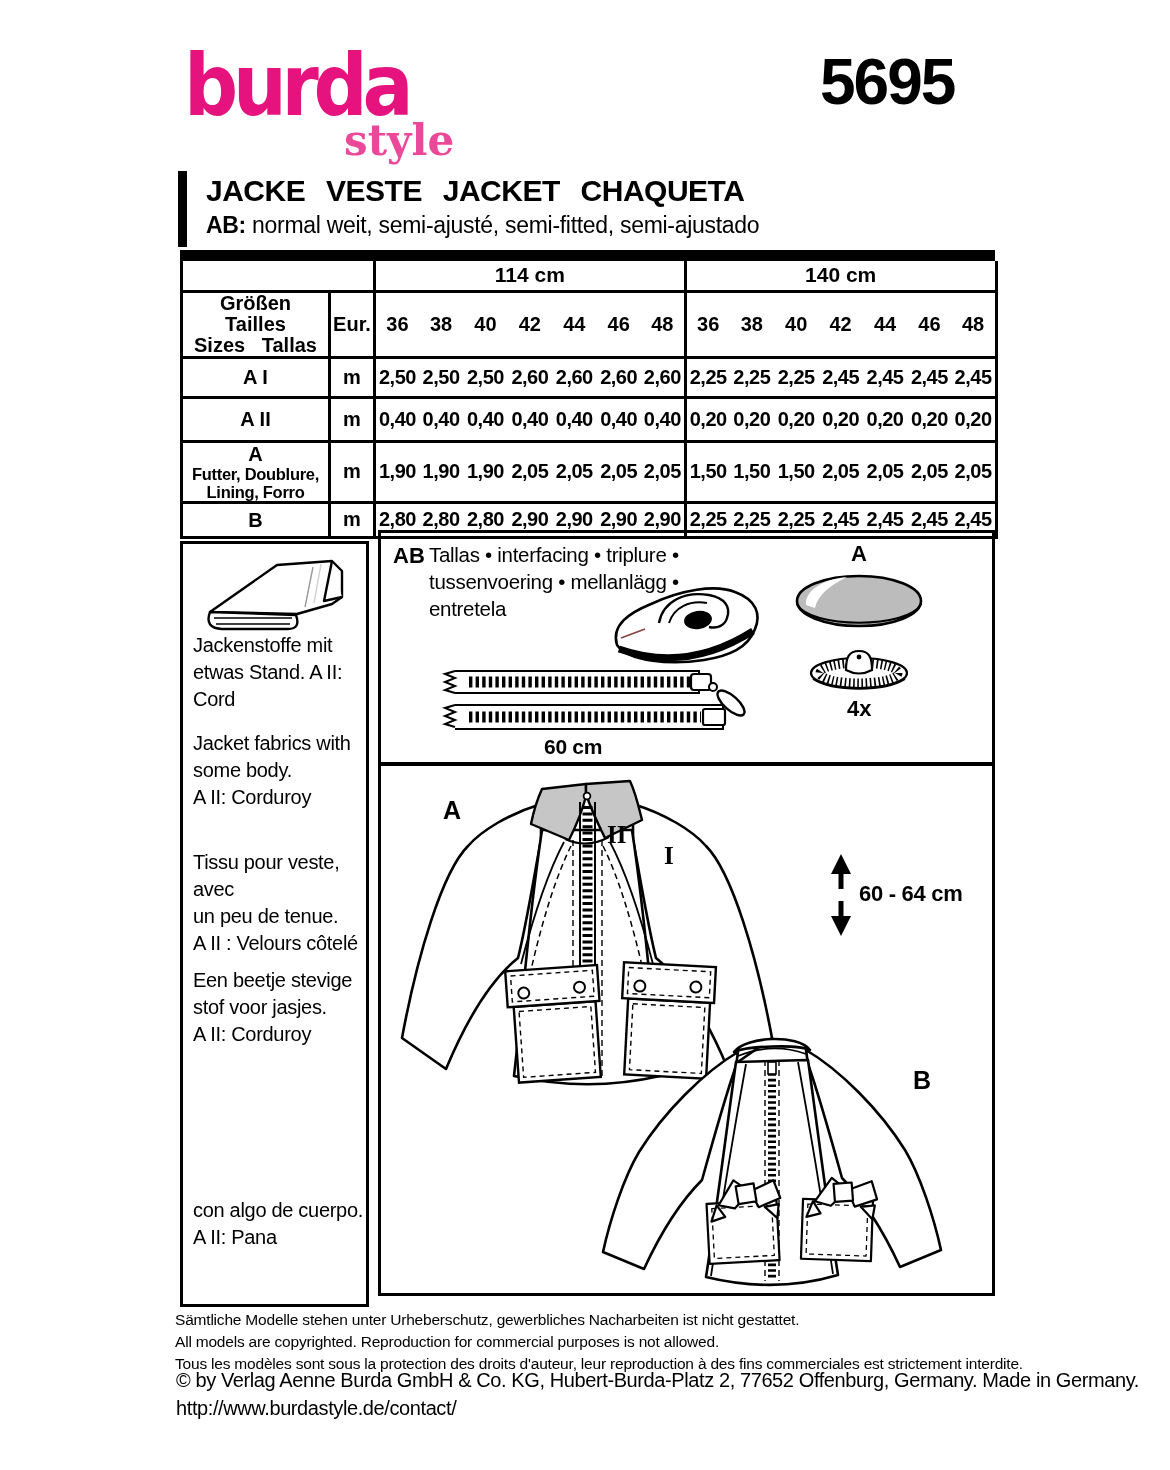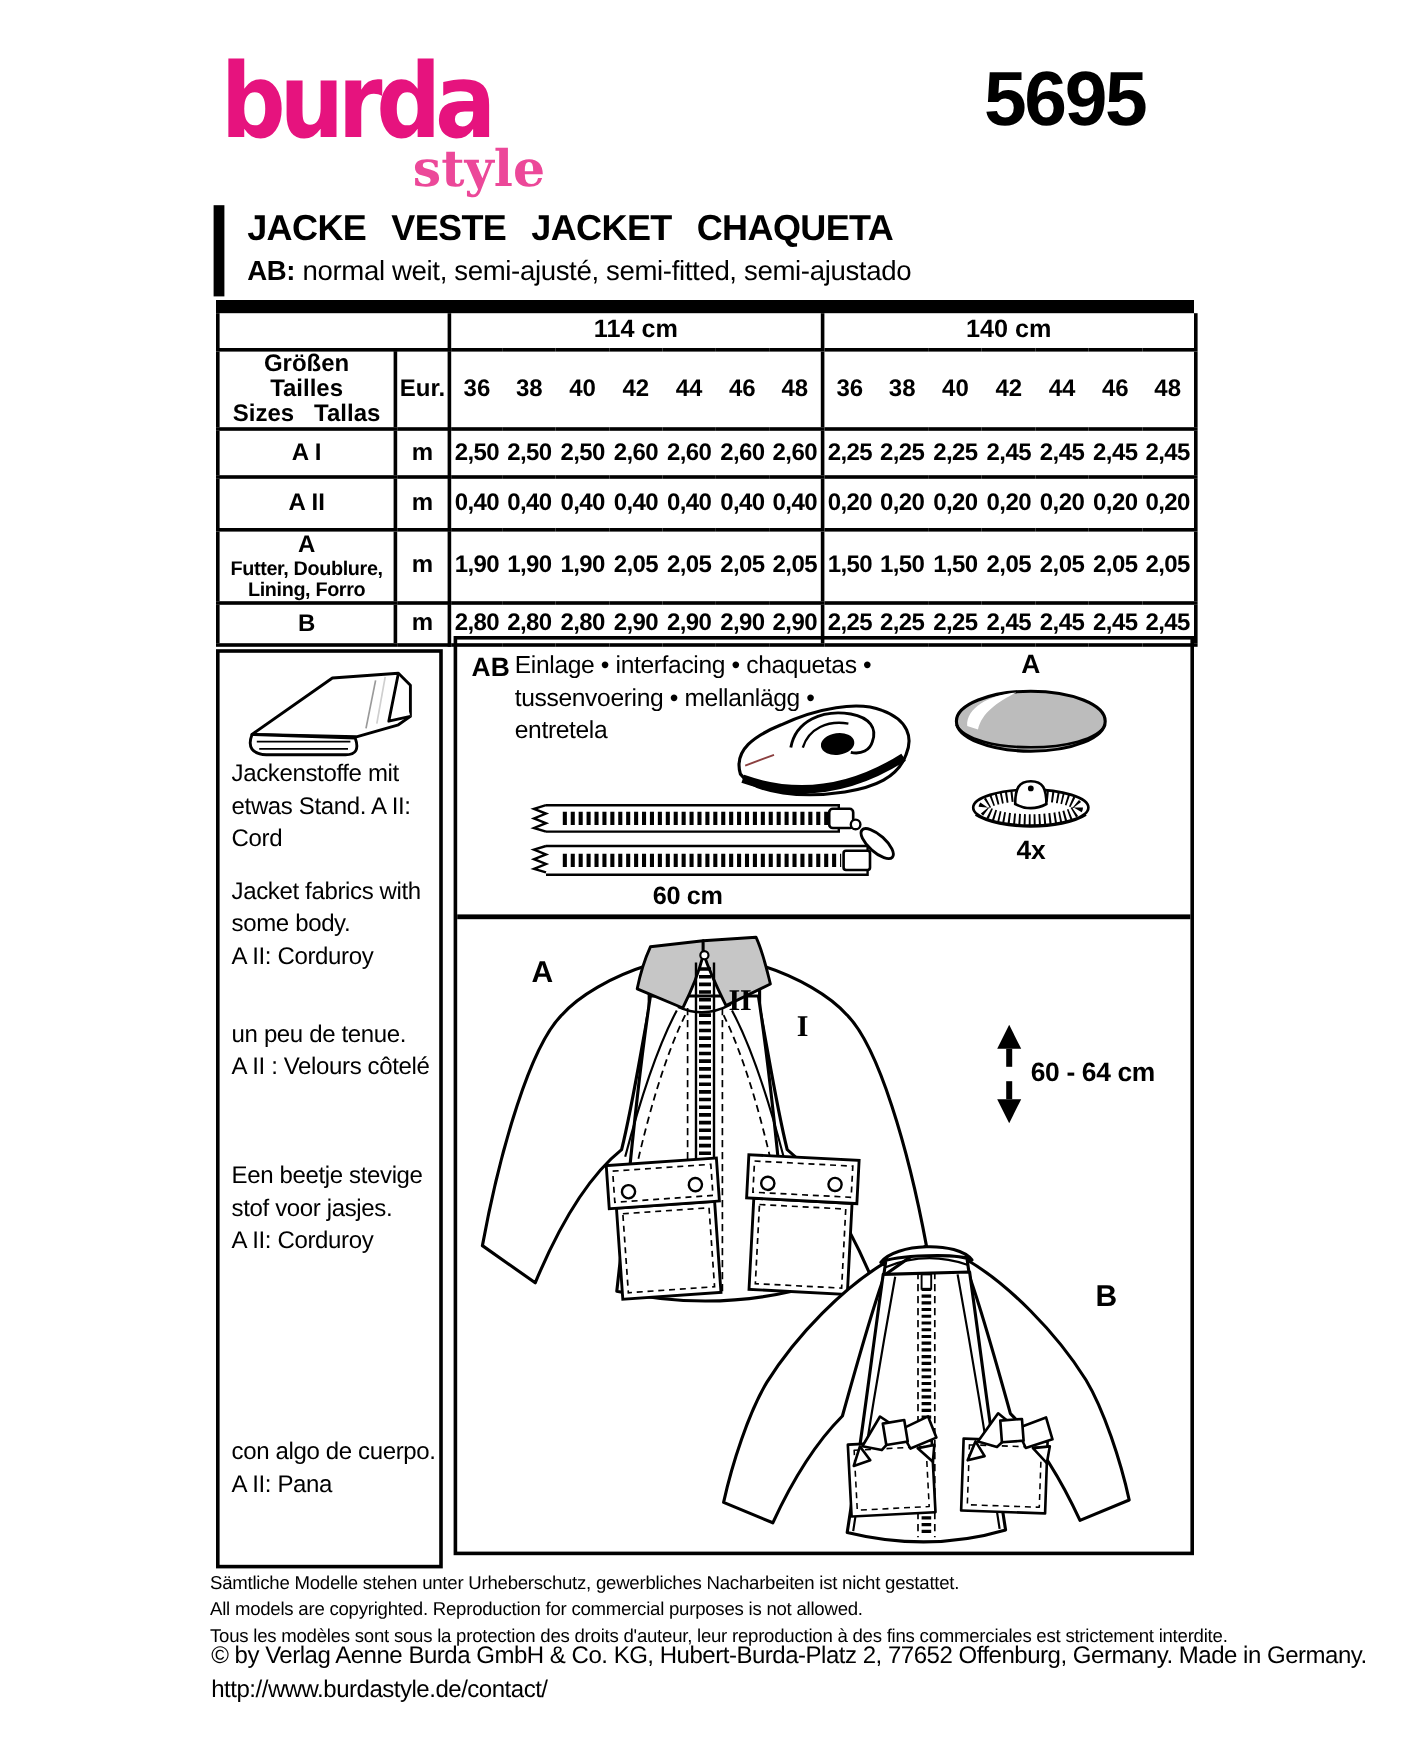--- a/index.html
+++ b/index.html
@@ -234,40 +234,41 @@
   <div class="fab-par" style="top:88px;">
     <div>Jackenstoffe mit</div>
     <div>etwas Stand. A II: Cord</div>
   </div>
   <div class="fab-par" style="top:186px;">
     <div>Jacket fabrics with</div>
     <div>some body.</div>
     <div>A II: Corduroy</div>
   </div>
   <div class="fab-par" style="top:305px;">
+    <div>Tissu pour veste, avec</div>
     <div>un peu de tenue.</div>
     <div>A II : Velours côtelé</div>
   </div>
   <div class="fab-par" style="top:423px;">
     <div>Een beetje stevige</div>
     <div>stof voor jasjes.</div>
     <div>A II: Corduroy</div>
   </div>
   <div class="fab-par" style="top:653px;">
     <div>con algo de cuerpo.</div>
     <div>A II: Pana</div>
   </div>
 </div>
 
 <div class="main-panel">
 
   <div class="notions">
     <div class="abs ab-label" style="left:12px; top:10px;">AB</div>
     <div class="abs interfacing-text" style="left:48px; top:8px;">
-      <div>Einlage • interfacing • chaquetas •</div>
+      <div>Tallas • interfacing • triplure •</div>
       <div>tussenvoering • mellanlägg •</div>
       <div>entretela</div>
     </div>
 
     <svg class="abs" style="left:228px; top:30px;" width="158" height="112" viewBox="0 0 158 112">
       <path d="M8,82 C2,62 20,50 42,41 C72,27 106,21 126,29 C148,37 152,52 146,66 C139,85 120,93 95,97 C62,102 20,99 8,82 Z" fill="#fff" stroke="#000" stroke-width="2.6"></path>
       <path d="M10,86 Q78,110 144,68" fill="none" stroke="#000" stroke-width="7"></path>
       <path d="M50,60 C54,38 76,28 100,32 C116,35 122,44 118,55 C116,62 109,66 100,64" fill="#fff" stroke="#000" stroke-width="2.4"></path>
       <path d="M60,60 C65,44 81,37 98,40" fill="none" stroke="#000" stroke-width="2"></path>
       <ellipse cx="89" cy="57" rx="14" ry="9" fill="#000" transform="rotate(-8 89 57)"></ellipse>

